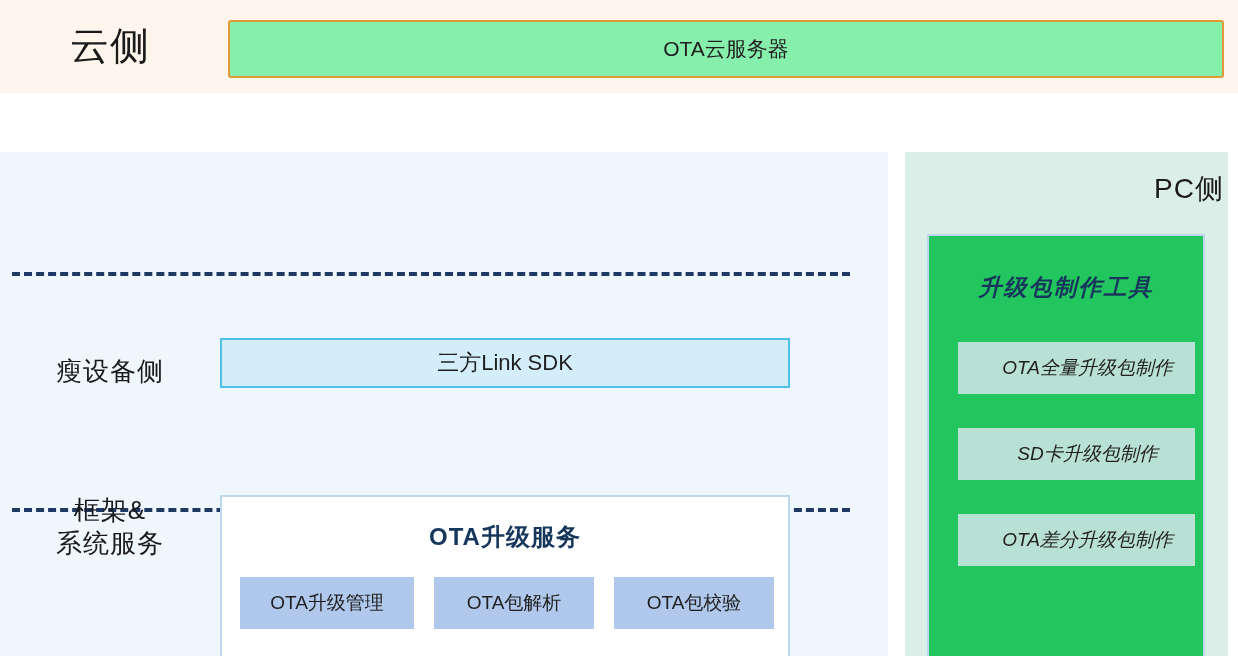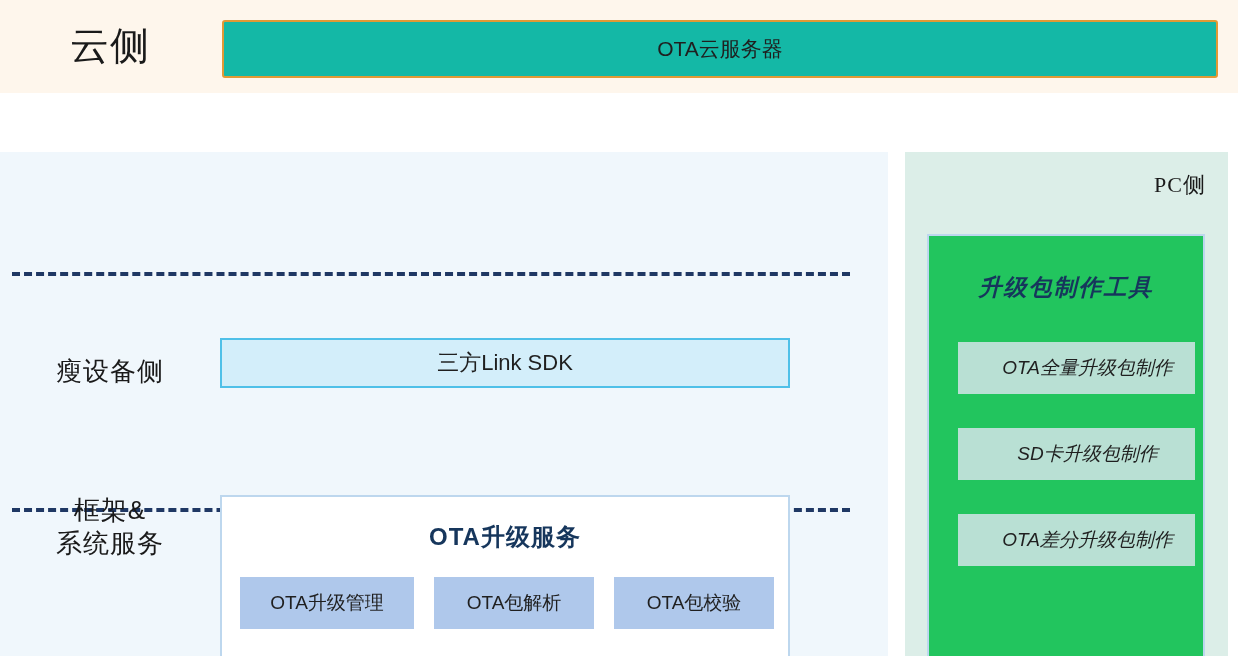--- a/index.html
+++ b/index.html
@@ -14,22 +14,22 @@
   
   #cloud-banner{
     left:0;top:0;width:1238px;height:93px;background:#FEF6EC;
   }
   #cloud-side-label{
     left:30px;top:22px;width:160px;height:48px;
     display:flex;align-items:center;justify-content:center;
     font-size:39px;color:#1a1a1a;letter-spacing:1px;
   }
   #cloud-server-box{
-    left:222px;top:20px;width:996px;height:58px;
-    background:#14b8a6;border:2px solid #E09A36;border-radius:3px;
+    left:228px;top:20px;width:996px;height:58px;
+    background:#86efac;border:2px solid #E09A36;border-radius:3px;
     box-sizing:border-box;
     display:flex;align-items:center;justify-content:center;
     font-size:21px;color:#1f1f1f;
   }
 
   
   #flow-strip{left:0;top:93px;width:1238px;height:59px;background:#ffffff;}
 
   .arrow-col{position:absolute;display:flex;align-items:center;}
   #download-flow{left:496px;top:93px;height:59px;}
@@ -105,22 +105,22 @@
   }
   .module-box.w-wide{width:174px;}
   .module-box.w-mid{width:160px;}
   .module-box.w-narrow{width:160px;}
 
   
   #pc-panel{
     left:905px;top:152px;width:323px;height:504px;background:#DCEEE8;
   }
   #pc-side-label{
-    position:absolute;right:22px;top:18px;
-    font-size:22px;color:#1a1a1a;letter-spacing:1px;font-family:Liberation Serif, serif;
+    position:absolute;right:4px;top:18px;
+    font-size:28px;color:#1a1a1a;letter-spacing:1px;
   }
   #pc-tool-box{
     position:absolute;left:22px;top:82px;width:278px;height:489px;
     background:#22c55e;border:2px solid #BDD7EE;box-sizing:border-box;font-style:italic;
   }
   #pc-tool-title{
     position:absolute;left:0;top:36px;width:100%;text-align:center;
     font-size:23px;font-weight:bold;color:#16365C;letter-spacing:2px;
   }
   #pc-tool-items{

